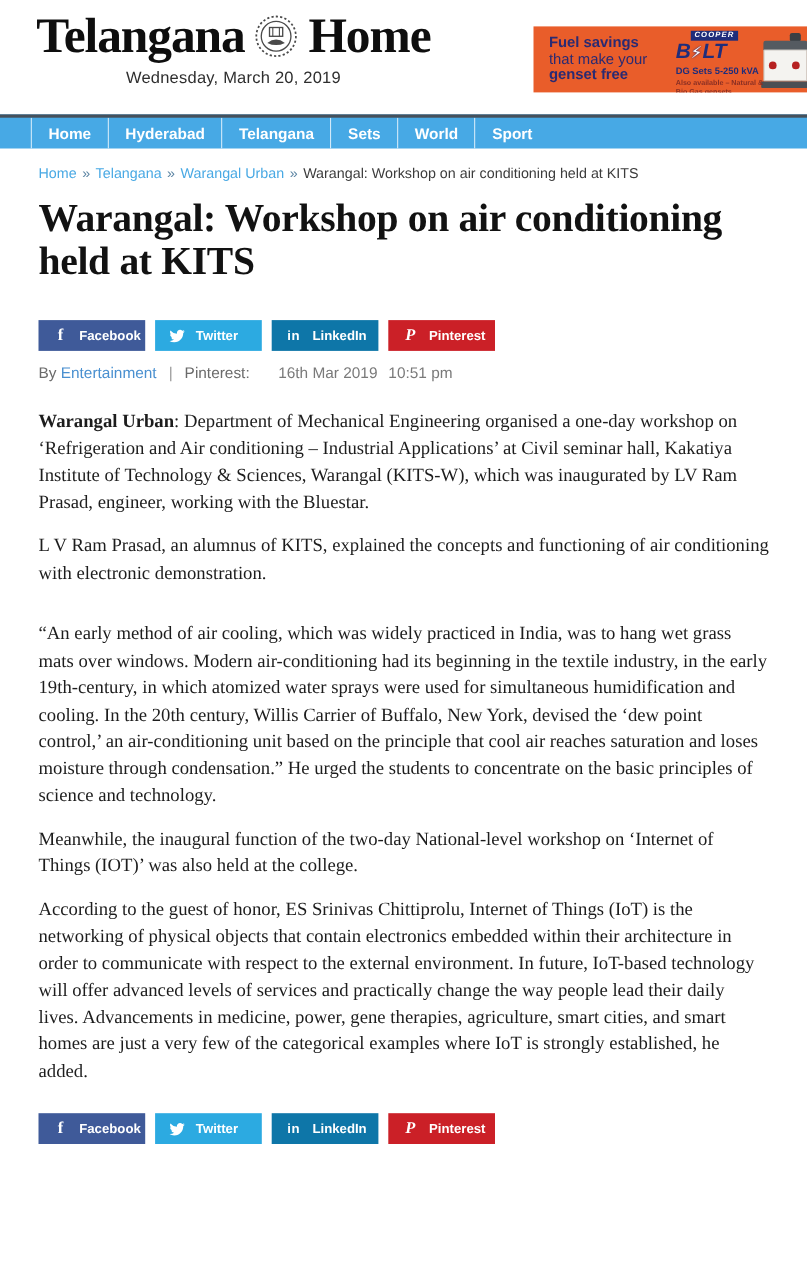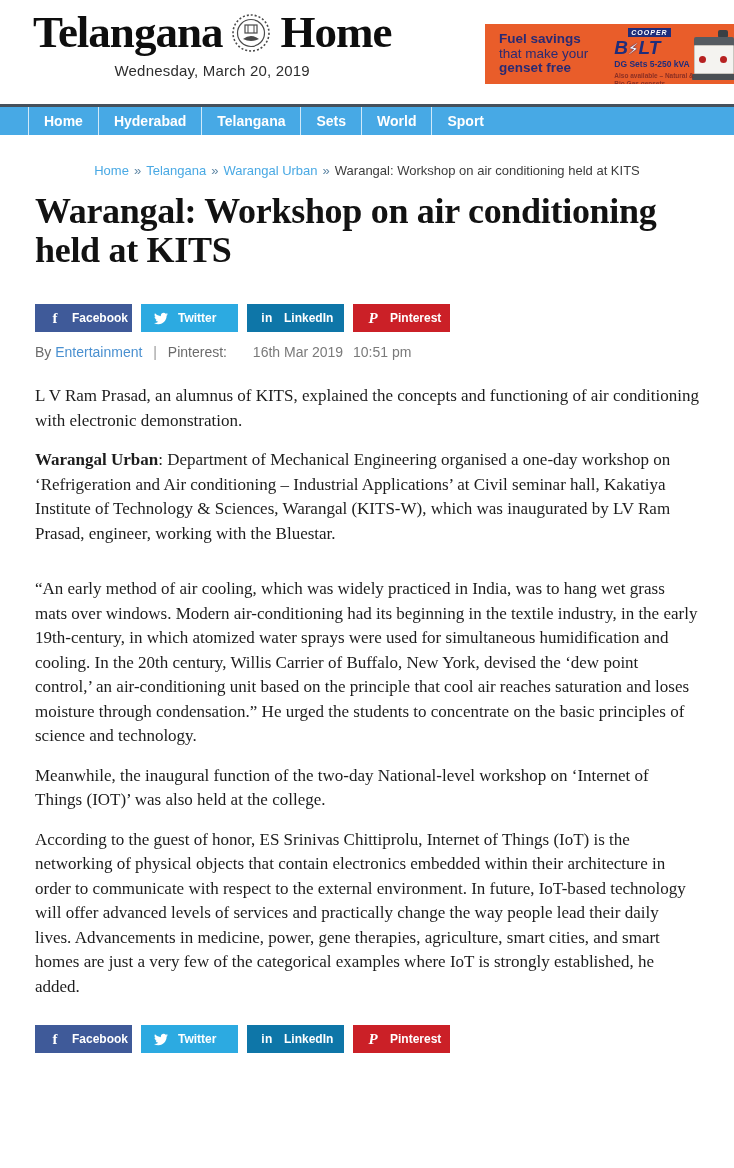--- a/index.html
+++ b/index.html
@@ -46,21 +46,21 @@
   .nav {
     height:31px; background:#47a9e5; border-top:3px solid #45505b;
     display:flex; align-items:stretch; overflow:hidden; padding-left:28px; white-space:nowrap;
   }
   .nav-item {
     color:#ffffff; font-weight:700; font-size:14px; line-height:28px;
     padding:0 15px; border-left:1px solid rgba(255,255,255,.75); cursor:pointer; flex:0 0 auto;
   }
 
   
-  .breadcrumb { padding:28px 35px 0 35px; font-size:13px; color:#3c3c3c;text-align:center; }
+  .breadcrumb { padding:15px 35px 0 35px; font-size:13px; color:#3c3c3c; }
   .crumb-link { color:#49a9e4; cursor:pointer; }
   .crumb-sep { color:#5f87a5; margin:0 5px; }
   .crumb-current { color:#3c3c3c; }
 
   
   .container { padding:0 35px; }
   h1.article-title {
     font-family:"Liberation Serif","DejaVu Serif",serif;
     font-size:36px; line-height:39px; font-weight:700; color:#121212;
     margin-top:14px; letter-spacing:-.3px;
@@ -190,22 +190,22 @@
   <div class="byline">
     <span>By</span>
     <span class="author">Entertainment</span>
     <span class="b-sep">|</span>
     <span>Pinterest:</span>
     <span class="pub-date">16th Mar 2019</span>
     <span class="pub-time">10:51 pm</span>
   </div>
 
   <div class="article-body">
+      <p><strong>Warangal Urban</strong>: Department of Mechanical Engineering organised a one-day workshop on ‘Refrigeration and Air conditioning – Industrial Applications’ at Civil seminar hall, Kakatiya Institute of Technology &amp; Sciences, Warangal (KITS-W), which was inaugurated by LV Ram Prasad, engineer, working with the Bluestar.</p>
       <p>L V Ram Prasad, an alumnus of KITS, explained the concepts and functioning of air conditioning with electronic demonstration.</p>
-      <p><strong>Warangal Urban</strong>: Department of Mechanical Engineering organised a one-day workshop on ‘Refrigeration and Air conditioning – Industrial Applications’ at Civil seminar hall, Kakatiya Institute of Technology &amp; Sciences, Warangal (KITS-W), which was inaugurated by LV Ram Prasad, engineer, working with the Bluestar.</p>
       <p class="gap-before">“An early method of air cooling, which was widely practiced in India, was to hang wet grass mats over windows. Modern air-conditioning had its beginning in the textile industry, in the early 19th-century, in which atomized water sprays were used for simultaneous humidification and cooling. In the 20th century, Willis Carrier of Buffalo, New York, devised the ‘dew point control,’ an air-conditioning unit based on the principle that cool air reaches saturation and loses moisture through condensation.” He urged the students to concentrate on the basic principles of science and technology.</p>
       <p>Meanwhile, the inaugural function of the two-day National-level workshop on ‘Internet of Things (IOT)’ was also held at the college.</p>
       <p>According to the guest of honor, ES Srinivas Chittiprolu, Internet of Things (IoT) is the networking of physical objects that contain electronics embedded within their architecture in order to communicate with respect to the external environment. In future, IoT-based technology will offer advanced levels of services and practically change the way people lead their daily lives. Advancements in medicine, power, gene therapies, agriculture, smart cities, and smart homes are just a very few of the categorical examples where IoT is strongly established, he added.</p>
     </div>
 
   <div class="share-row bottom">
       <button class="share-btn" style="background: rgb(63, 90, 153);">
         <span class="s-icon fb">f</span>
         <span class="s-label">Facebook</span>
       </button>

